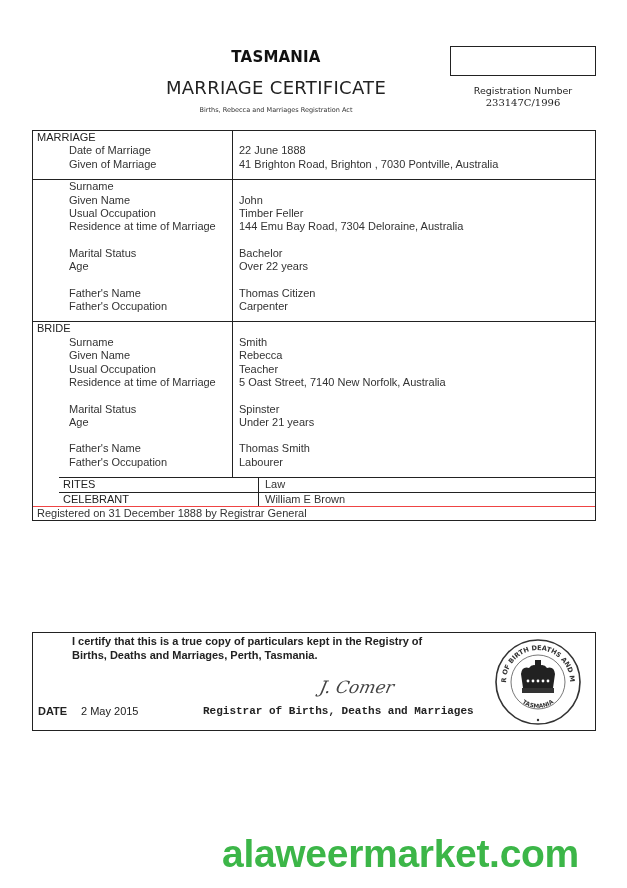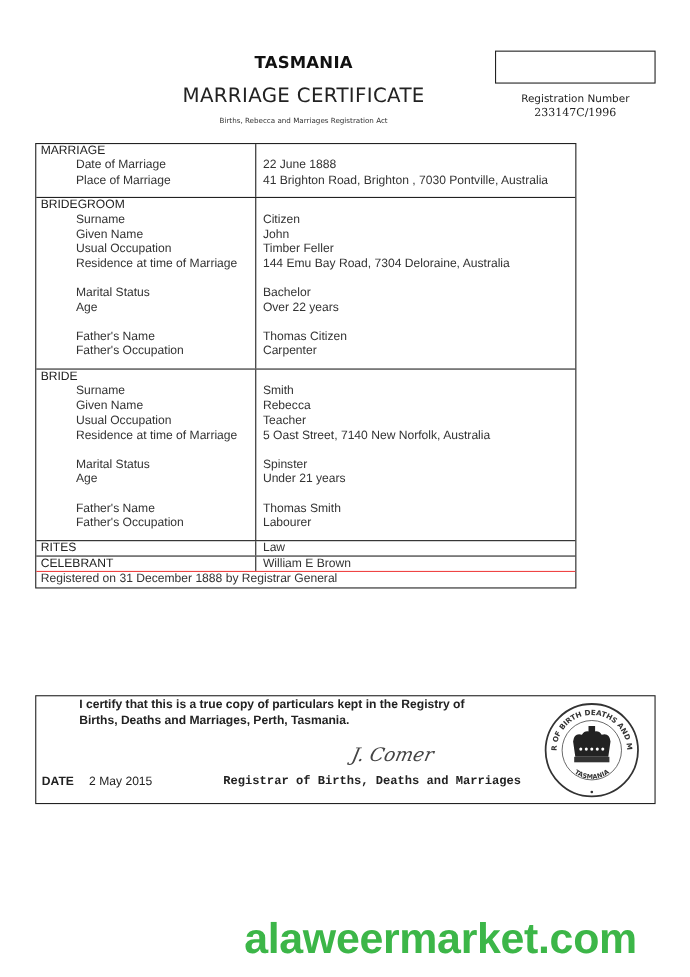--- a/index.html
+++ b/index.html
@@ -4,30 +4,30 @@
 <style>
   html, body { margin: 0; padding: 0; background: #ffffff; }
   body { width: 627px; height: 888px; position: relative; overflow: hidden; color: #222; }
   .abs { position: absolute; }
   .title-tas { left: 0; width: 552px; top: 48px; text-align: center; font-family: "DejaVu Sans", sans-serif; font-weight: bold; font-size: 15px; color: #111; letter-spacing: 0.2px; }
   .title-mc { left: 0; width: 552px; top: 77px; text-align: center; font-family: "DejaVu Sans", sans-serif; font-size: 18px; color: #222; letter-spacing: 0.3px; }
   .title-act { left: 0; width: 552px; top: 106px; text-align: center; font-family: "DejaVu Sans", sans-serif; font-size: 6.5px; color: #333; }
   .regbox { left: 450px; top: 46px; width: 144px; height: 28px; border: 1px solid #222; font-family: "DejaVu Serif", serif; font-size: 10px; text-align: center; line-height: 12px; color: #222; }
   .regbox .lbl { font-family: "DejaVu Sans", sans-serif; font-size: 9.5px; padding-top: 2px; margin-top: 36px; }
 
-  .main-table { left: 32px; top: 130px; width: 492px; border: 1px solid #222; box-sizing: border-box; }
+  .main-table { left: 32px; top: 130px; width: 564px; border: 1px solid #222; box-sizing: border-box; }
   .section { display: flex; border-top: 1px solid #222; }
   .section:first-child { border-top: none; }
   .col-l { width: 200px; border-right: 1px solid #222; padding: 0 0 8px 4px; box-sizing: border-box; }
   .col-r { flex: 1; padding: 0 0 8px 6px; box-sizing: border-box; }
   .txt { font-family: "Liberation Sans", sans-serif; font-size: 11px; line-height: 13.4px; color: #333; white-space: nowrap; }
   .head { color: #222; }
   .ind { padding-left: 32px; }
   .gap { height: 13px; }
-  .single { display: flex; border-top: 1px solid #222; }
+  .single { display: flex; border-top: 1px solid #222; margin-left: 26px; }
   .single .col-l, .single .col-r { padding-bottom: 0; }
   .single .col-l { padding-left: 4px; }
   .full { border-top: 1px solid #ef4444; padding-left: 4px; }
 
   .cert { left: 32px; top: 632px; width: 564px; height: 99px; border: 1px solid #222; box-sizing: border-box; }
   .cert-text { left: 5px; top: 2px; font-family: "Liberation Sans", sans-serif; font-weight: bold; font-size: 11px; line-height: 13.5px; color: #222; margin-left: 34px; }
   .sig { left: 287px; top: 44px; font-family: "DejaVu Serif", serif; font-style: italic; font-size: 17px; color: #444; transform: skewX(-12deg); }
   .date-lbl { left: 5px; top: 72px; font-family: "Liberation Sans", sans-serif; font-weight: bold; font-size: 11px; color: #222; }
   .date-val { left: 48px; top: 72px; font-family: "Liberation Sans", sans-serif; font-size: 11px; color: #222; }
   .reg-title { left: 170px; top: 72px; font-family: Liberation Mono, monospace; font-weight: bold; font-size: 11px; color: #222; }
@@ -46,46 +46,44 @@
   <div class="lbl">Registration Number</div>
   <div>233147C/1996</div>
 </div>
 
 <div class="abs main-table">
 
   <div class="section">
     <div class="col-l">
       <div class="txt head">MARRIAGE</div>
       <div class="txt ind">Date of Marriage</div>
-      <div class="txt ind">Place of Marriage</div>
+      <div class="txt ind">Given of Marriage</div>
     </div>
     <div class="col-r">
       <div class="txt">&nbsp;</div>
       <div class="txt">22 June 1888</div>
       <div class="txt">41 Brighton Road, Brighton , 7030 Pontville, Australia</div>
     </div>
   </div>
 
   <div class="section">
     <div class="col-l">
-      <div class="txt head">BRIDEGROOM</div>
       <div class="txt ind">Surname</div>
       <div class="txt ind">Given Name</div>
       <div class="txt ind">Usual Occupation</div>
       <div class="txt ind">Residence at time of Marriage</div>
       <div class="gap"></div>
       <div class="txt ind">Marital Status</div>
       <div class="txt ind">Age</div>
       <div class="gap"></div>
       <div class="txt ind">Father's Name</div>
       <div class="txt ind">Father's Occupation</div>
     </div>
     <div class="col-r">
       <div class="txt">&nbsp;</div>
-      <div class="txt">Citizen</div>
       <div class="txt">John</div>
       <div class="txt">Timber Feller</div>
       <div class="txt">144 Emu Bay Road, 7304 Deloraine, Australia</div>
       <div class="gap"></div>
       <div class="txt">Bachelor</div>
       <div class="txt">Over 22 years</div>
       <div class="gap"></div>
       <div class="txt">Thomas Citizen</div>
       <div class="txt">Carpenter</div>
     </div>

